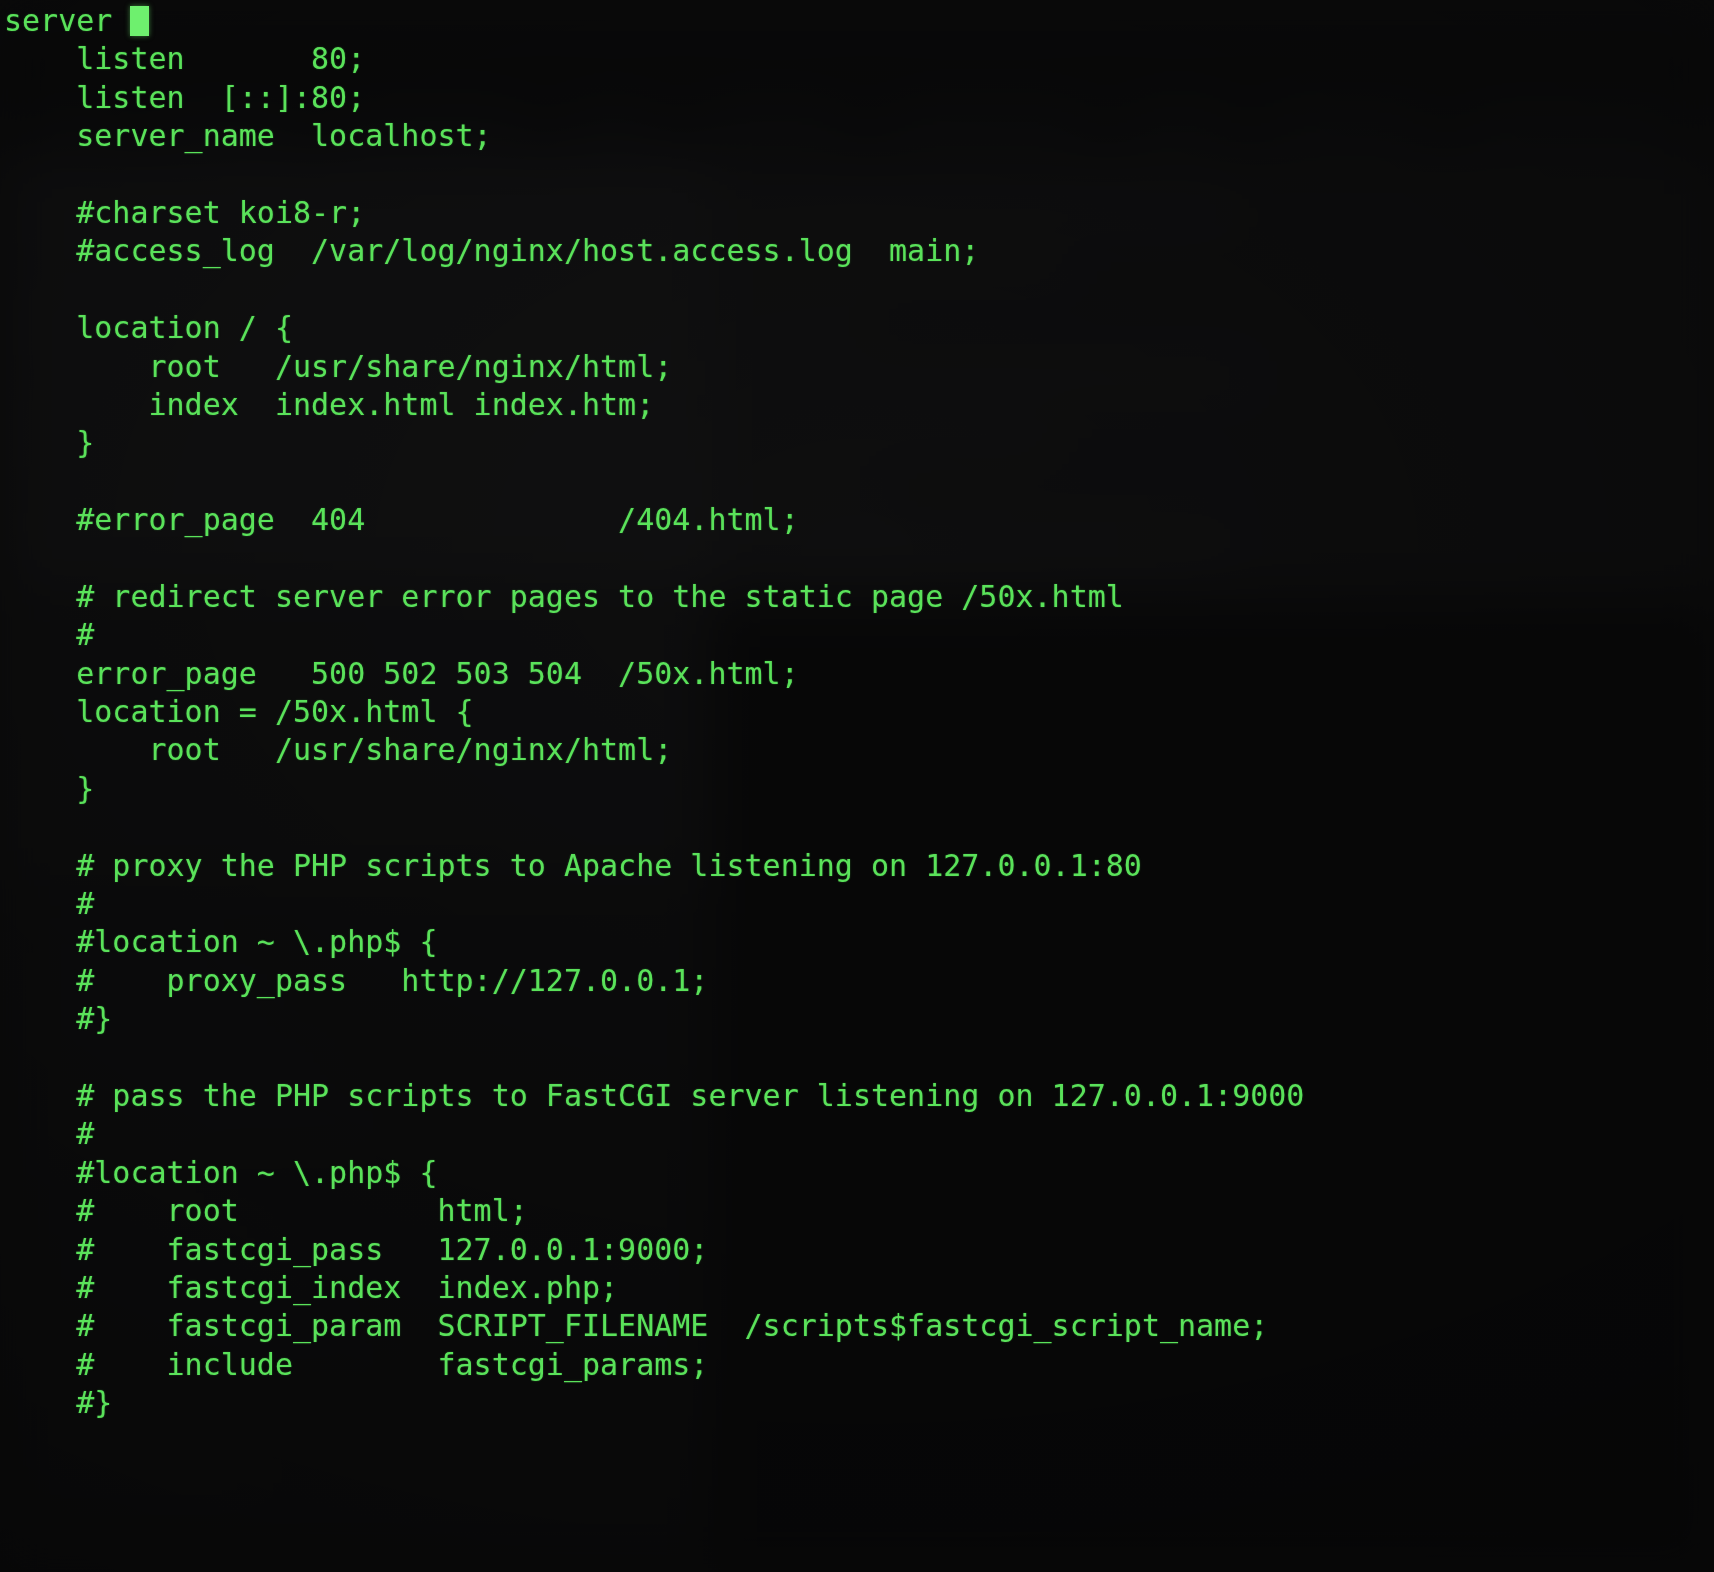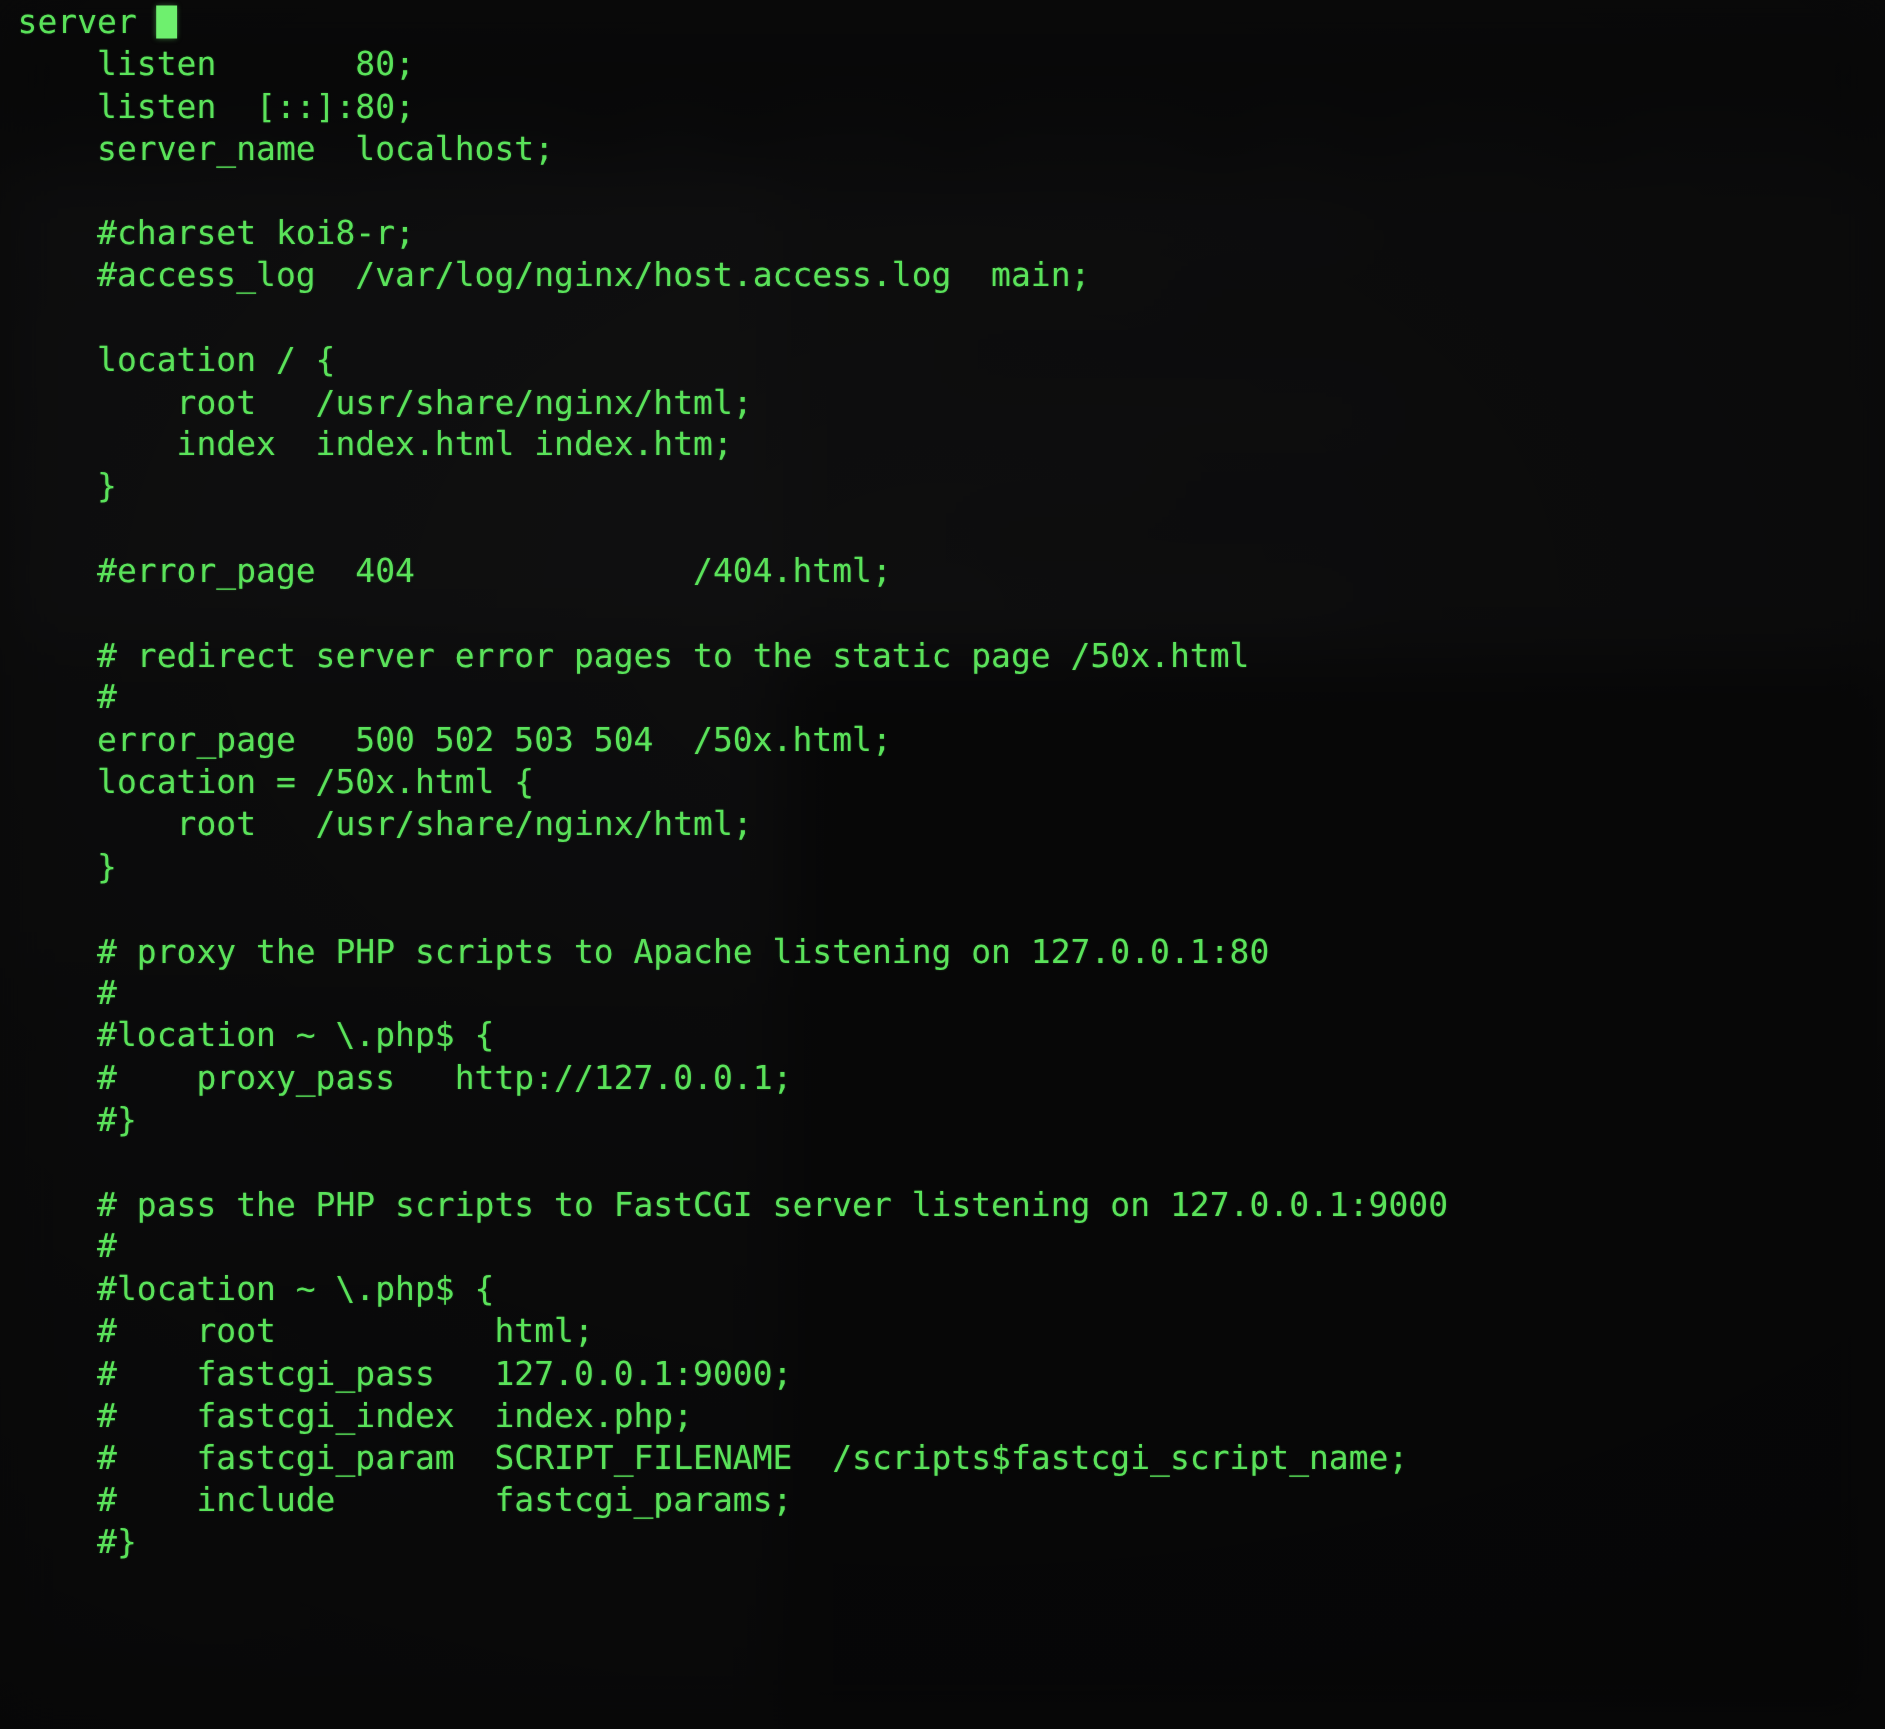--- a/index.html
+++ b/index.html
@@ -59,21 +59,21 @@
   
   #terminal {
     position: absolute;
     inset: 0;
     z-index: 3;
     font-family: "DejaVu Sans Mono", "Liberation Mono", monospace;
     font-size: 30px;
     line-height: 38.4px;
     letter-spacing: 0px;
     color: #5ae25a;
-    padding: 2px 0 0 16px;
+    padding: 2px 0 0 4px;
     box-sizing: border-box;
     white-space: pre;
     text-shadow: 0 0 2px rgba(90,226,90,.35);
   }
   .line {
     height: 38.4px;
     position: relative;
     white-space: pre;
   }
   .cursor {

